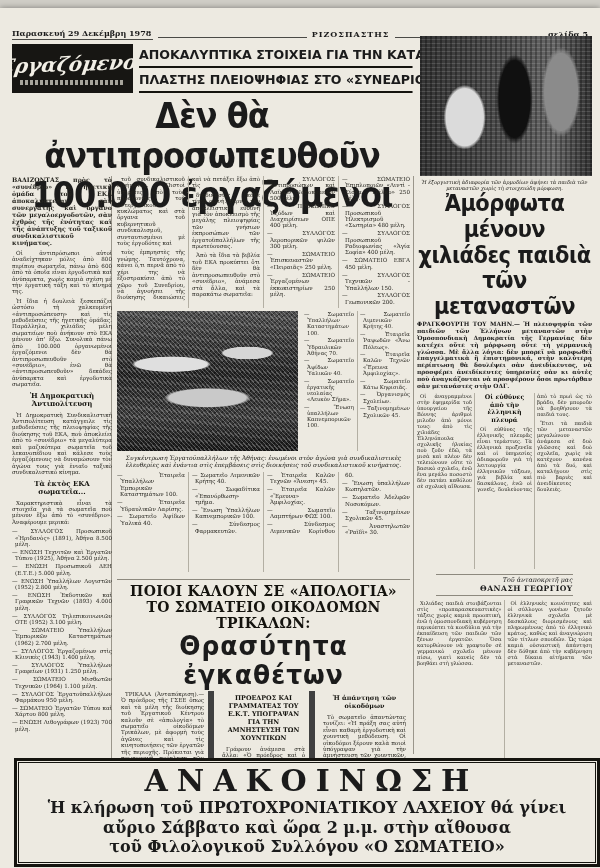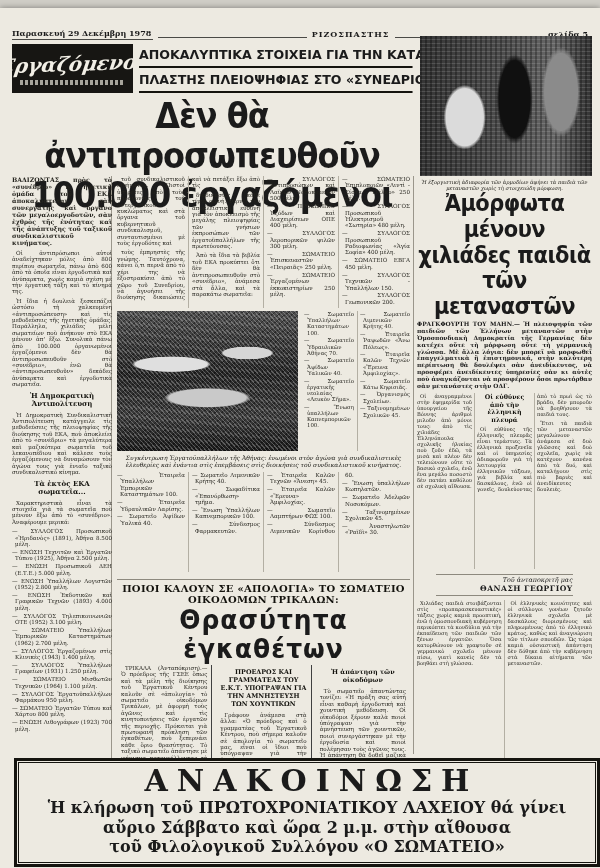--- a/index.html
+++ b/index.html
@@ -52,26 +52,26 @@
       repeating-linear-gradient(-37deg, rgba(0,0,0,.35) 0 1px, transparent 1px 4px),
       linear-gradient(180deg,#55524a 0%,#2e2d28 45%,#44423a 75%,#23221e 100%);}
   .side-lists{flex:1;height:140px;overflow:hidden;column-count:2;column-gap:6px;column-rule:1px solid #b3afa3;
               font-size:5.4px;line-height:6.2px;text-align:justify;color:#26251f;}
   .mid-caption{position:absolute;top:446px;left:117px;width:293px;text-align:center;
                font-size:6px;line-height:7px;font-style:italic;color:#22211c;}
   .mid-lists{position:absolute;top:464px;left:117px;width:293px;height:100px;overflow:hidden;
              column-count:4;column-gap:7px;column-rule:1px solid #b3afa3;}
   
   .trik{position:absolute;top:571px;left:117px;width:293px;height:176px;border-top:1px solid #8d897e;padding-top:3px;}
-  .trik-kicker{font-weight:bold;font-size:10px;letter-spacing:.3px;text-align:center;color:#14130e;}
+  .trik-kicker{font-weight:bold;font-size:14px;letter-spacing:.3px;text-align:center;color:#14130e;}
   .trik-headline{font-family:"DejaVu Sans","Liberation Sans",sans-serif;font-weight:bold;font-size:25px;
                  line-height:27px;text-align:center;letter-spacing:1px;margin:2px 0 4px 0;transform:scaleY(1.08);}
   .trik-cols{display:flex;height:128px;overflow:hidden;}
   .tcol{flex:1;padding:0 4px;}
-  .tcol + .tcol{border-left:1px solid #404040;padding-left:8px;}
+  .tcol + .tcol{border-left:6px solid #404040;padding-left:8px;}
   .tcol-head{font-weight:bold;font-size:6.4px;line-height:8px;text-align:center;margin:3px 0 4px 0;color:#14130e;}
   
   .right-region{position:absolute;top:28px;left:417px;width:175px;height:712px;}
   .r-photo{width:172px;height:140px;margin-left:3px;background:
       radial-gradient(ellipse 34px 52px at 26% 58%, #d9d4c4 0 55%, transparent 62%),
       radial-gradient(ellipse 26px 64px at 55% 45%, #191813 0 60%, transparent 70%),
       radial-gradient(ellipse 30px 70px at 82% 40%, #8f8a78 0 55%, transparent 64%),
       repeating-linear-gradient(90deg, rgba(0,0,0,.25) 0 2px, transparent 2px 5px),
       repeating-linear-gradient(0deg, rgba(236,232,218,.15) 0 1px, transparent 1px 4px),
       linear-gradient(90deg,#3c3b35 0%,#565349 50%,#6e695c 78%,#3a3934 100%);}

